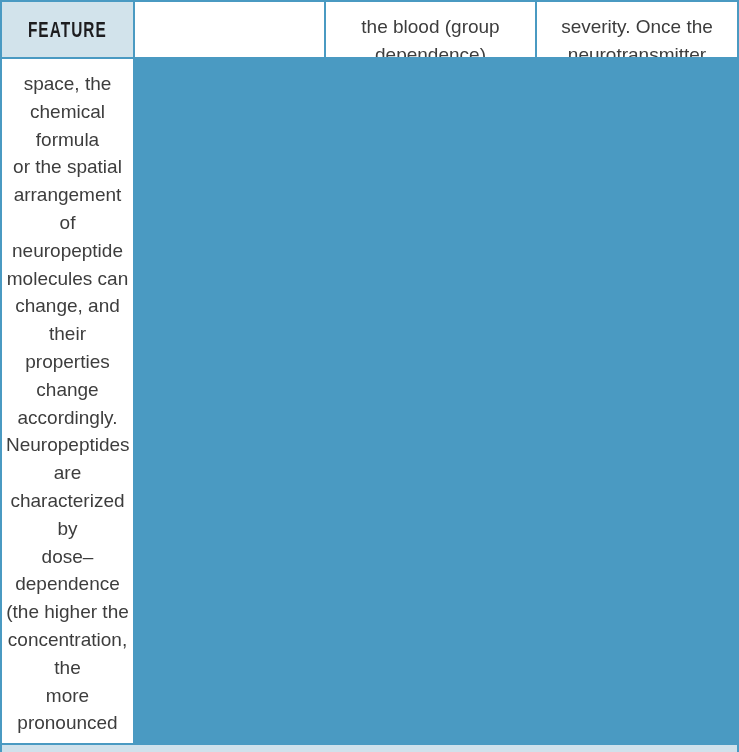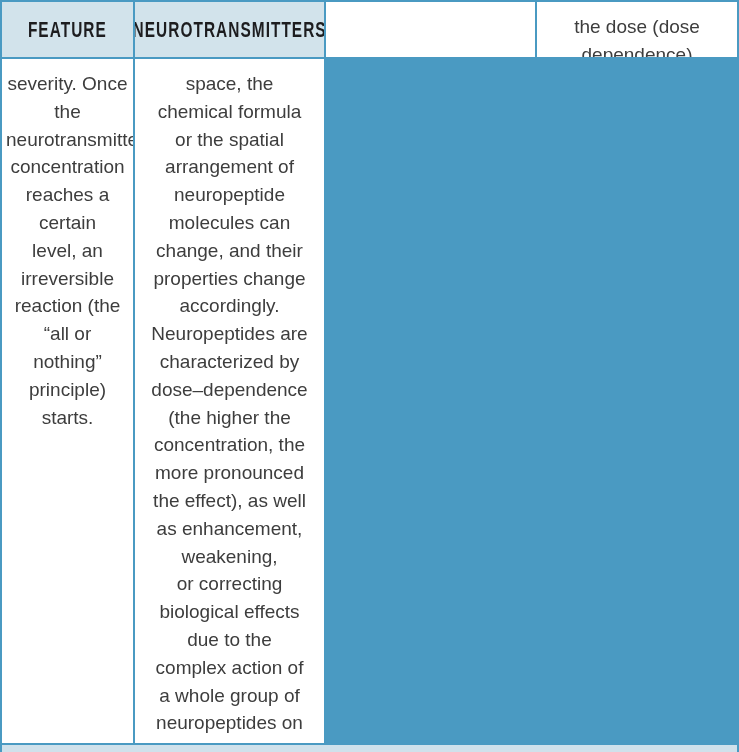--- a/index.html
+++ b/index.html
@@ -55,26 +55,23 @@
   }
 </style>
 </head>
 <body>
 
 <div class="table">
 
   <div class="th">
     <span>FEATURE</span>
   </div>
-  <div class="th">
-    <span>NEUROTRANSMITTERS</span>
-  </div>
 
   <div class="td"></div>
-  <div class="td">the dose (dose
+  <div class="td">the blood (group
 dependence)</div>
   <div class="td">severity. Once the
 neurotransmitter
 concentration
 reaches a certain
 level, an irreversible
 reaction (the “all or
 nothing” principle)
 starts.</div>
   <div class="td">space, the

